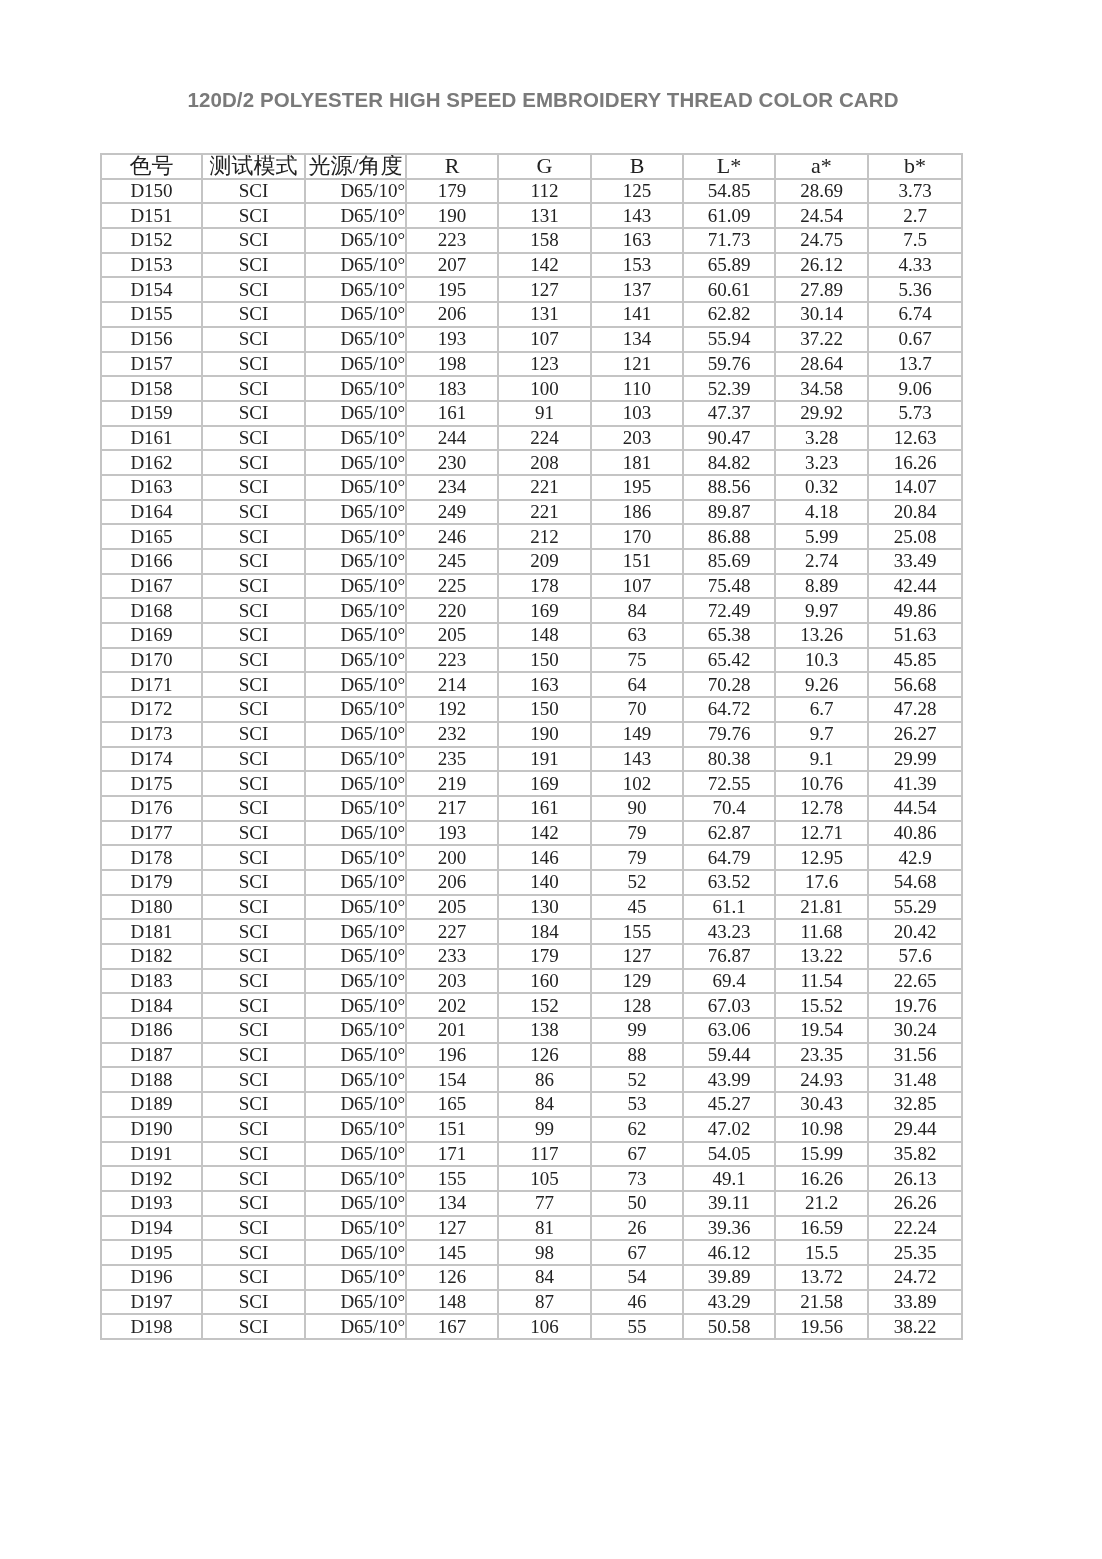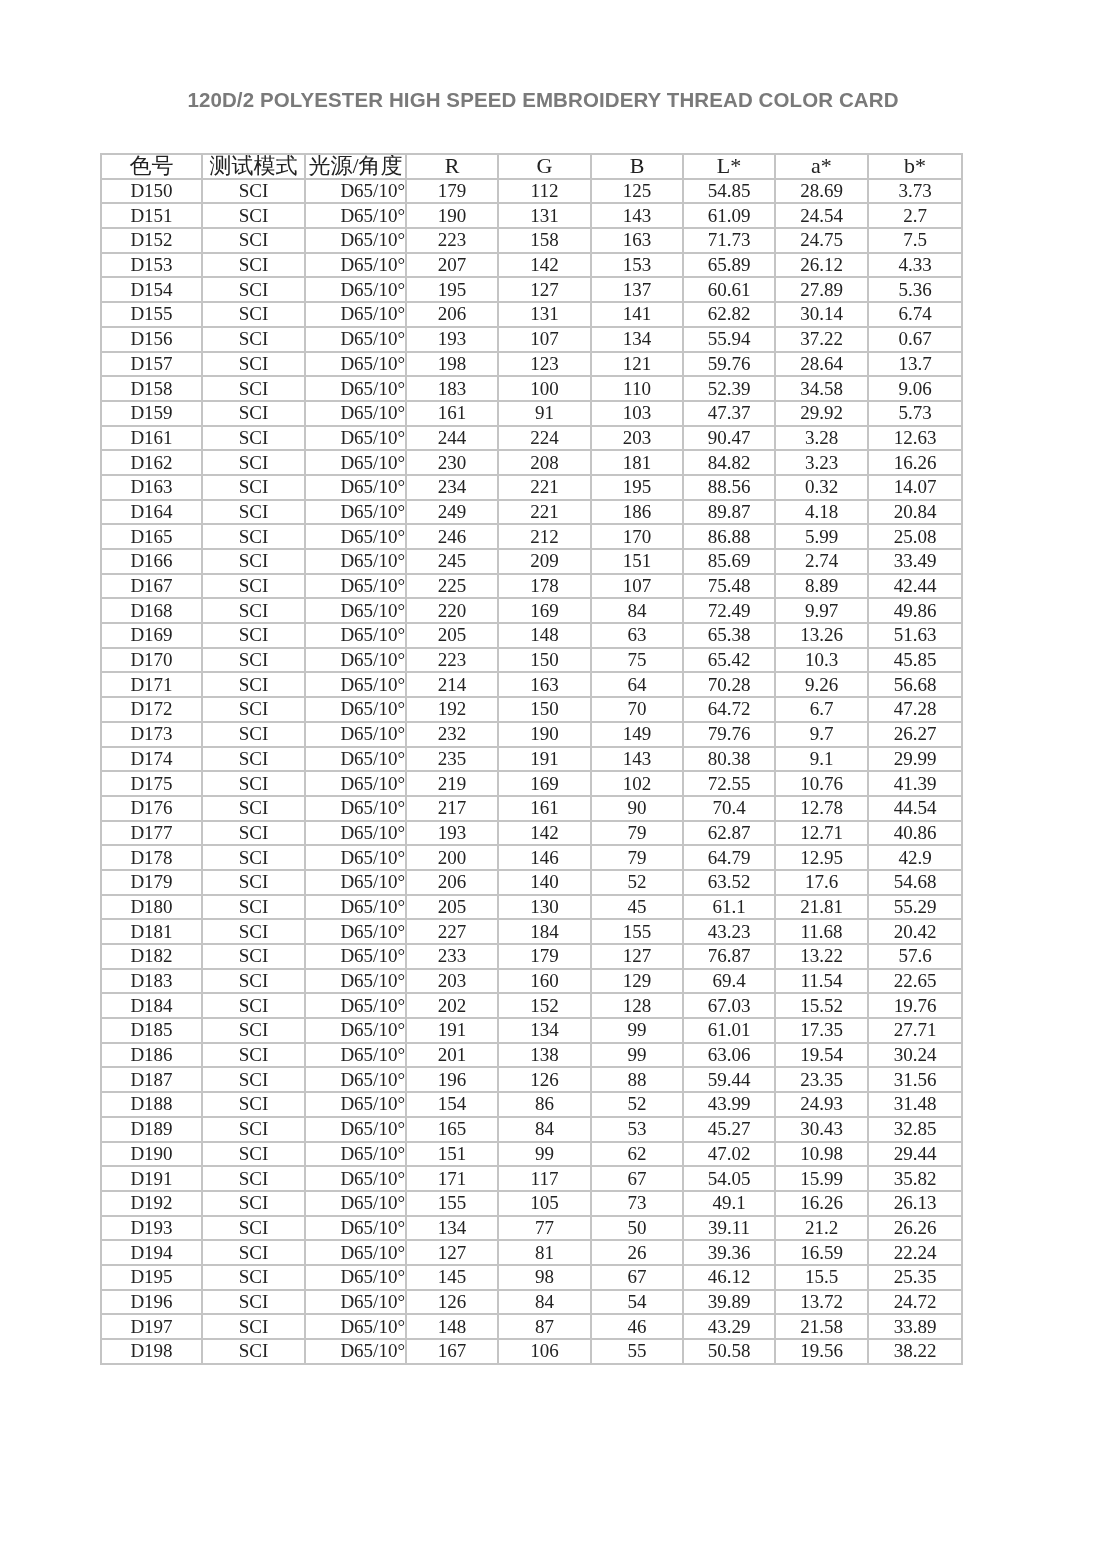--- a/index.html
+++ b/index.html
@@ -423,31 +423,20 @@
         <td>SCI</td>
         <td class="lab">D65/10°</td>
         <td>202</td>
         <td>152</td>
         <td>128</td>
         <td>67.03</td>
         <td>15.52</td>
         <td>19.76</td>
       </tr>
       <tr>
-        <td>D185</td>
-        <td>SCI</td>
-        <td class="lab">D65/10°</td>
-        <td>191</td>
-        <td>134</td>
-        <td>99</td>
-        <td>61.01</td>
-        <td>17.35</td>
-        <td>27.71</td>
-      </tr>
-      <tr>
         <td>D186</td>
         <td>SCI</td>
         <td class="lab">D65/10°</td>
         <td>201</td>
         <td>138</td>
         <td>99</td>
         <td>63.06</td>
         <td>19.54</td>
         <td>30.24</td>
       </tr>

